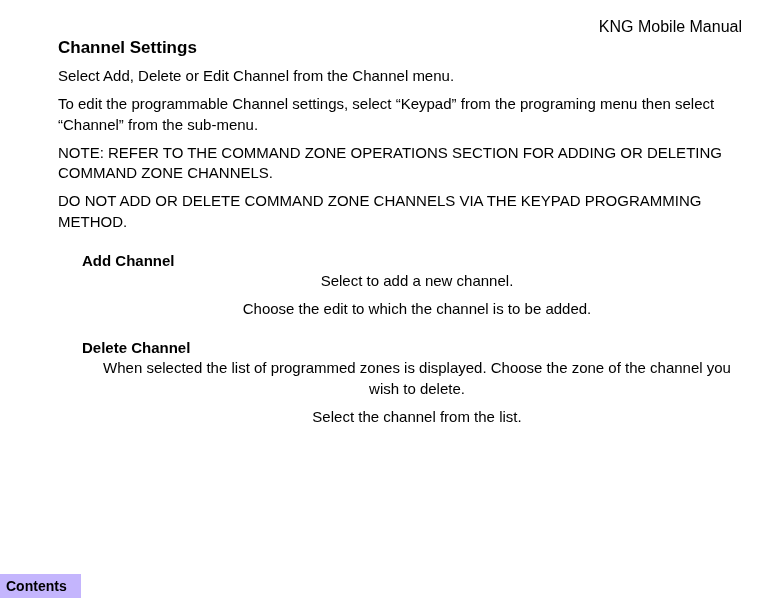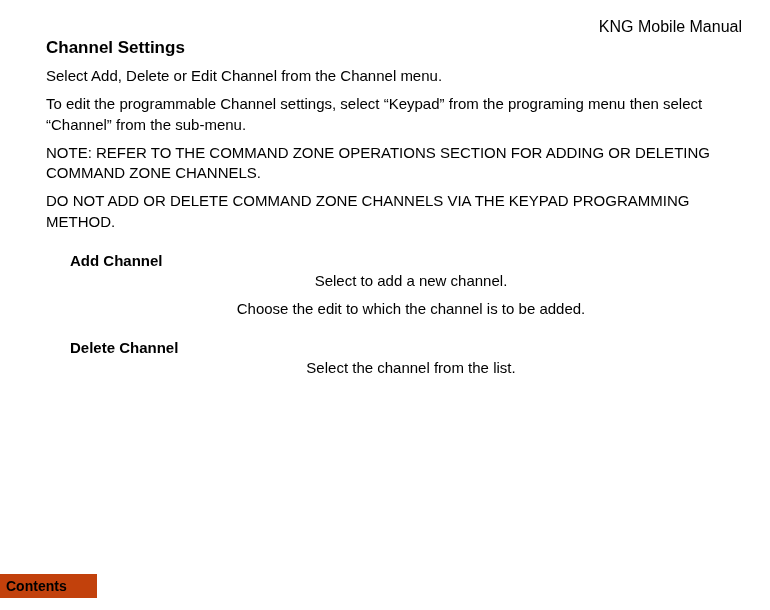--- a/index.html
+++ b/index.html
@@ -17,21 +17,21 @@
     }
     .header-title {
       position: absolute;
       top: 18px;
       right: 28px;
       font-size: 16px;
     }
     .content {
       position: absolute;
       top: 38px;
-      left: 46px;
+      left: 58px;
       right: 28px;
     }
     .main-heading {
       font-size: 17px;
       font-weight: bold;
       margin-bottom: 8px;
     }
     .para {
       font-size: 15px;
       line-height: 1.35;
@@ -57,22 +57,22 @@
       position: absolute;
       bottom: 18px;
       width: 100%;
       text-align: left;
       font-size: 14px;
     }
     .contents-btn {
       position: absolute;
       bottom: 12px;
       left: 0;
-      background: #c2410c;
-      padding: 4px 30px 4px 6px;
+      background: #c4b5fd;
+      padding: 4px 14px 4px 6px;
       font-size: 14px;
       font-weight: bold;
       color: #000;
     }
   </style>
 </head>
 <body>
 
 <div class="header-title">KNG Mobile Manual</div>
 
@@ -84,19 +84,20 @@
   <div class="para">DO NOT ADD OR DELETE COMMAND ZONE CHANNELS VIA THE KEYPAD PROGRAMMING METHOD.</div>
 
   <div class="sub-section">
     <div class="sub-heading">Add Channel</div>
     <div class="sub-para">Select to add a new channel.</div>
     <div class="sub-para">Choose the edit to which the channel is to be added.</div>
   </div>
 
   <div class="sub-section">
     <div class="sub-heading">Delete Channel</div>
+    <div class="sub-para">When selected the list of programmed zones is displayed. Choose the zone of the channel you wish to delete.</div>
     <div class="sub-para">Select the channel from the list.</div>
   </div>
 </div>
 
 <div class="page-number">- 95 -</div>
 
 <div class="contents-btn">Contents</div>
 
 </body></html>

